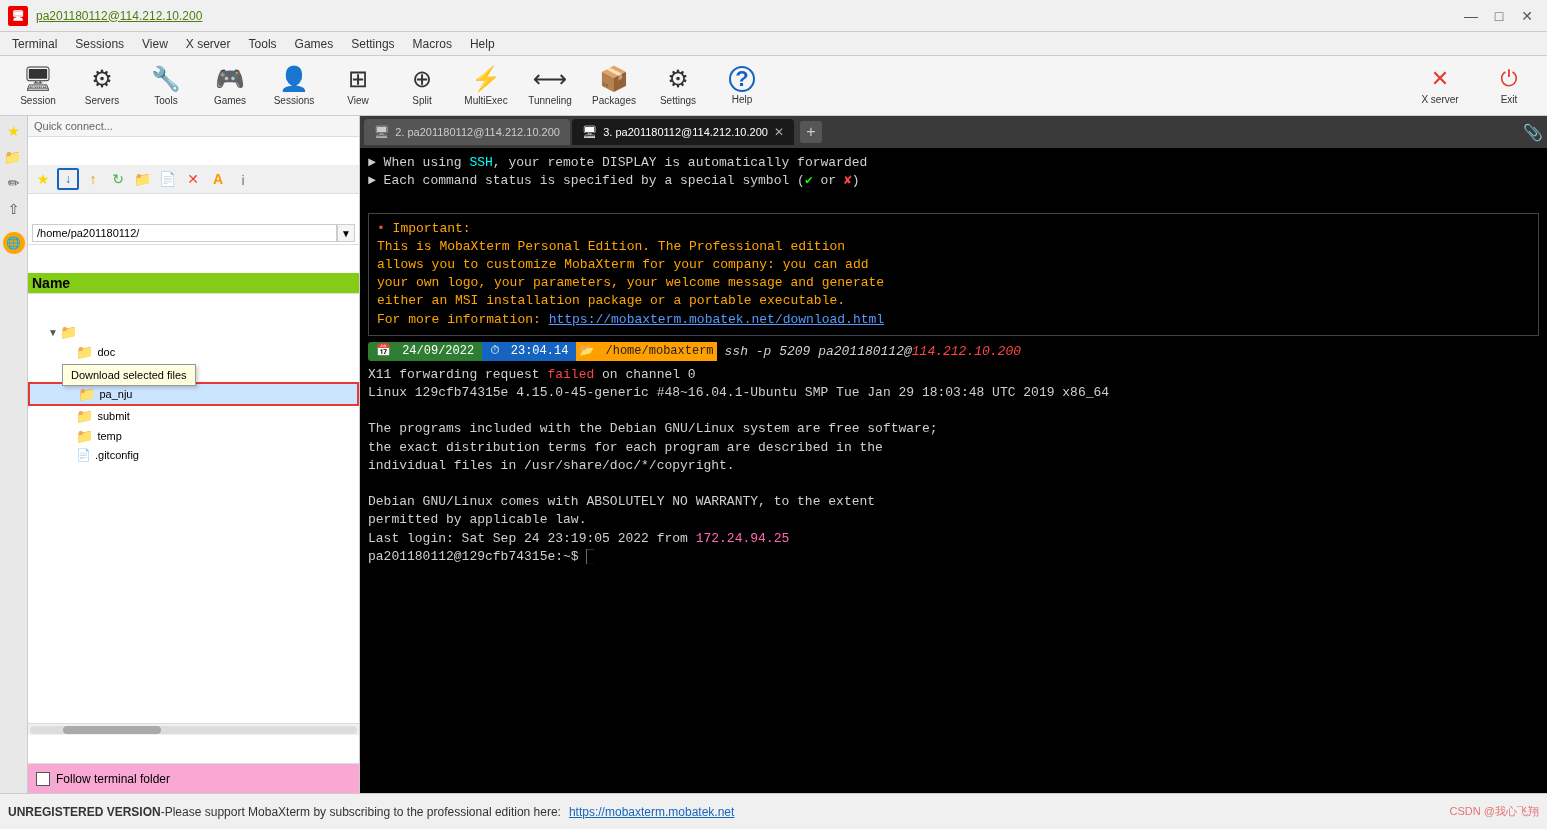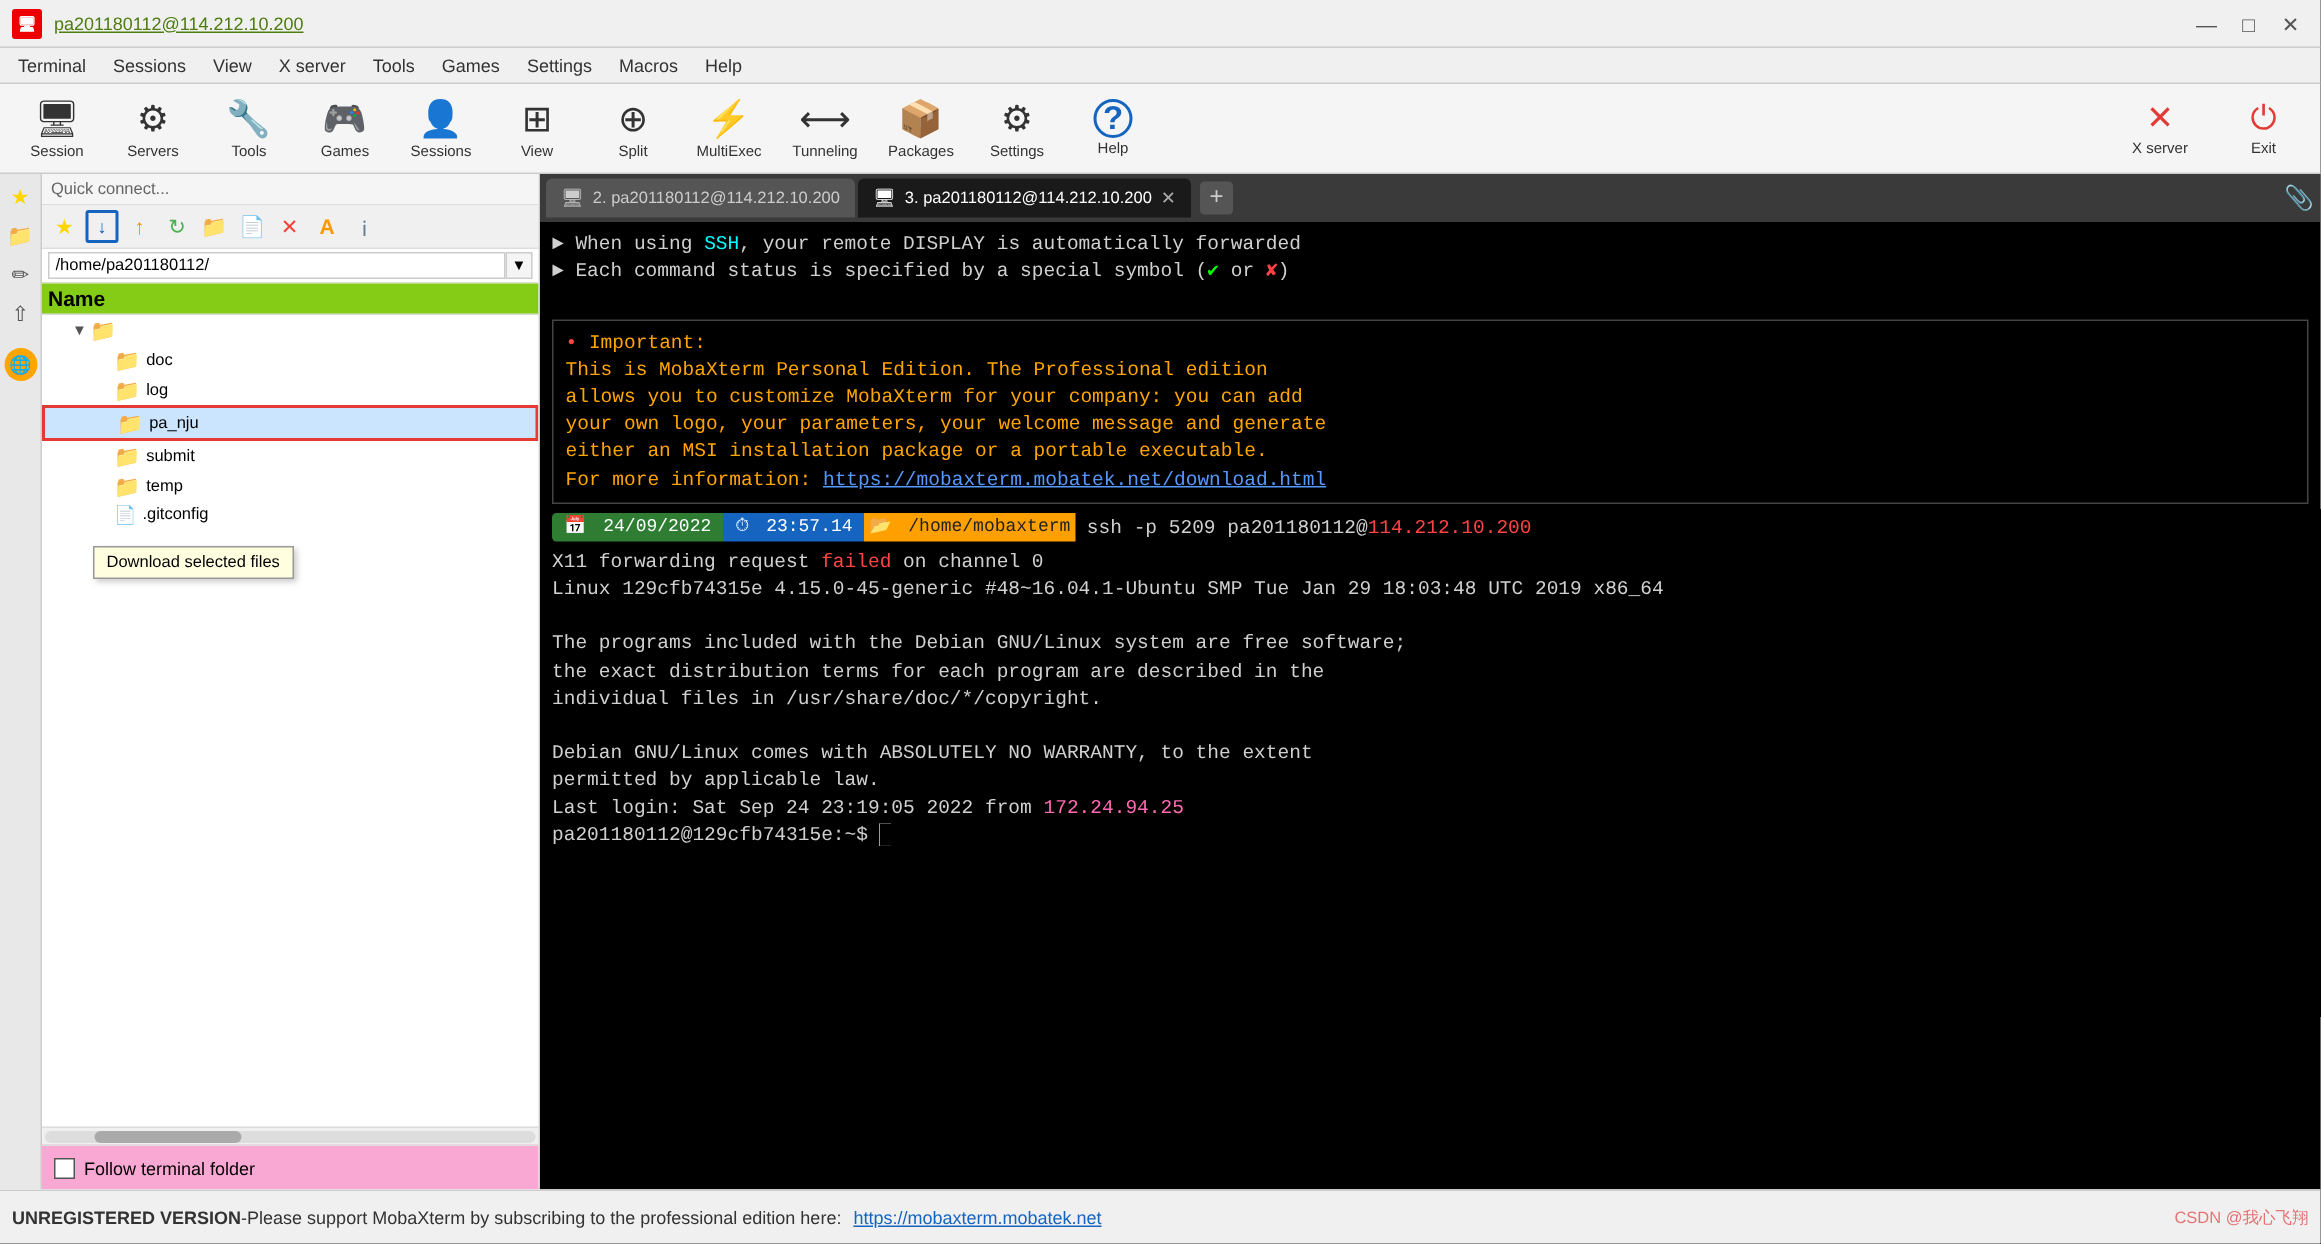--- a/index.html
+++ b/index.html
@@ -111,20 +111,21 @@
       border-radius: 2px;
     }
     .side-icon-active { background: #ffa500; color: white; border-radius: 50%; width: 22px; height: 22px; display: flex; align-items: center; justify-content: center; }
 
     .file-browser-content {
       margin-left: 28px;
       display: flex;
       flex-direction: column;
       flex: 1;
       overflow: hidden;
+      gap: 28px;
     }
 
     .fb-toolbar {
       display: flex;
       align-items: center;
       padding: 3px 4px;
       background: #f0f0f0;
       border-bottom: 1px solid #ddd;
       gap: 3px;
       flex-wrap: wrap;
@@ -318,21 +319,21 @@
     
     .prompt-line {
       display: flex;
       align-items: center;
       gap: 0;
       margin: 6px 0 4px 0;
     }
     .prompt-date { background: #2e7d32; color: white; padding: 1px 8px; font-size: 12px; border-radius: 3px 0 0 3px; }
     .prompt-time { background: #1565c0; color: white; padding: 1px 8px; font-size: 12px; }
     .prompt-path { background: #ffa000; color: #222; padding: 1px 3px; font-size: 12px; }
-    .prompt-cmd { color: #d0d0d0; padding: 1px 8px; font-size: 13px; }
+    .prompt-cmd { color: #d0d0d0; padding: 1px 8px; font-size: 13px; font-style: italic; }
     .term-ip { color: #ff4444; }
 
     .info-box {
       border: 1px solid #444;
       margin: 4px 0;
       padding: 6px 8px;
     }
     .status-bar-full { background: #f0f0f0; color: #333; width: 100%; height: 24px; display: flex; align-items: center; padding: 0 8px; font-size: 12px; }
   </style>
 </head>
@@ -581,21 +582,21 @@
       </div>
 
       
       <div class="prompt-line">
         <span class="prompt-date">
           <span style="margin-right:4px;">📅</span>
           <span>24/09/2022</span>
         </span>
         <span class="prompt-time">
           <span style="margin-right:4px;">⏱</span>
-          <span>23:57.14</span>
+          <span>23:04.14</span>
         </span>
         <span class="prompt-path">
           <span style="margin-right:4px;">📂</span>
           <span>/home/mobaxterm</span>
         </span>
         <span class="prompt-cmd">
           <span>ssh -p 5209 pa201180112@</span><span class="term-ip">114.212.10.200</span>
         </span>
       </div>
 

